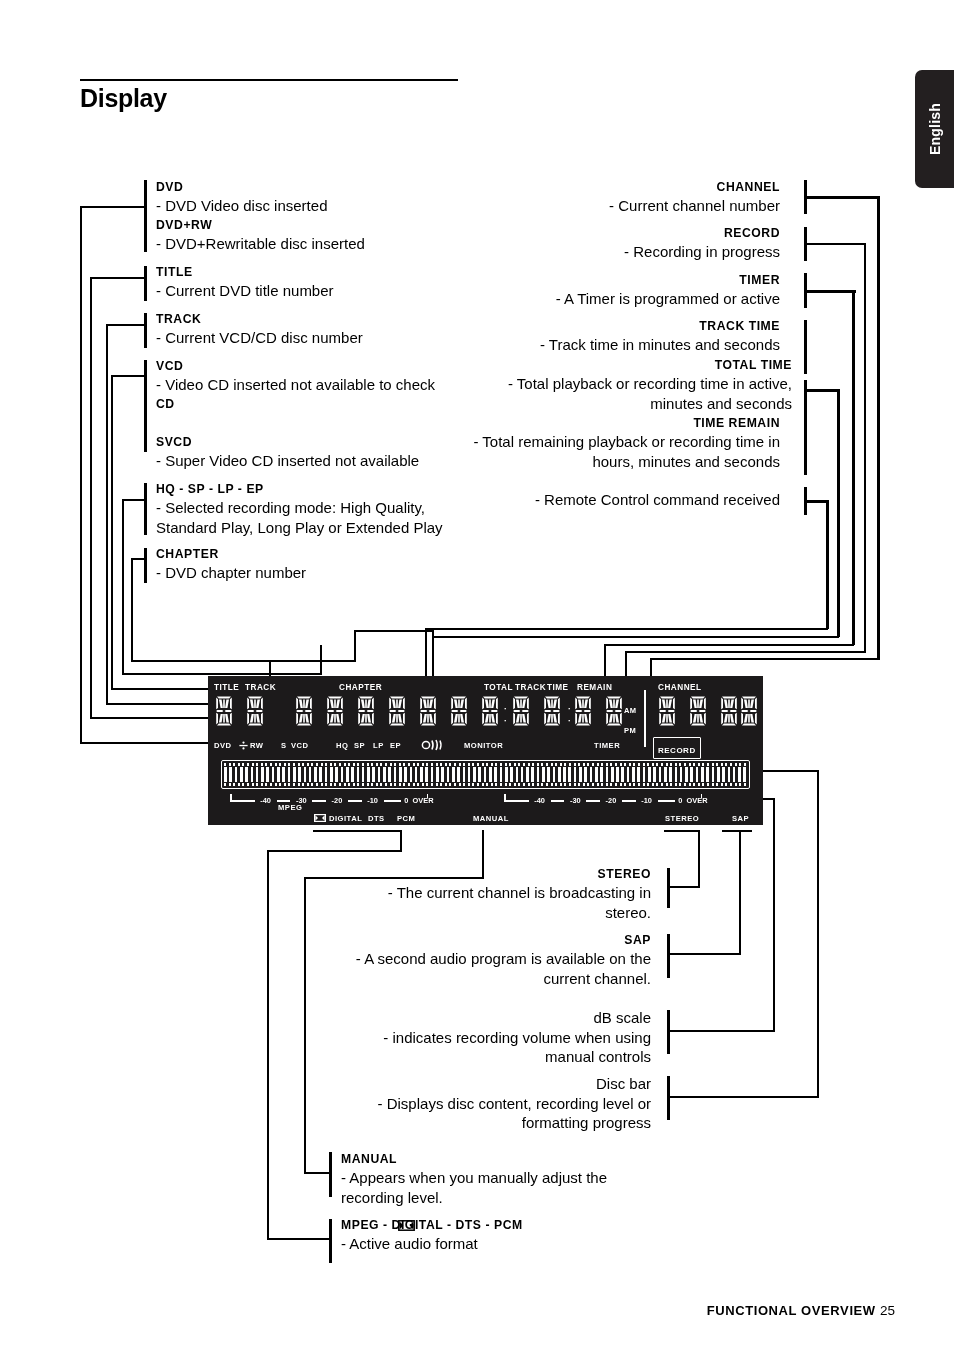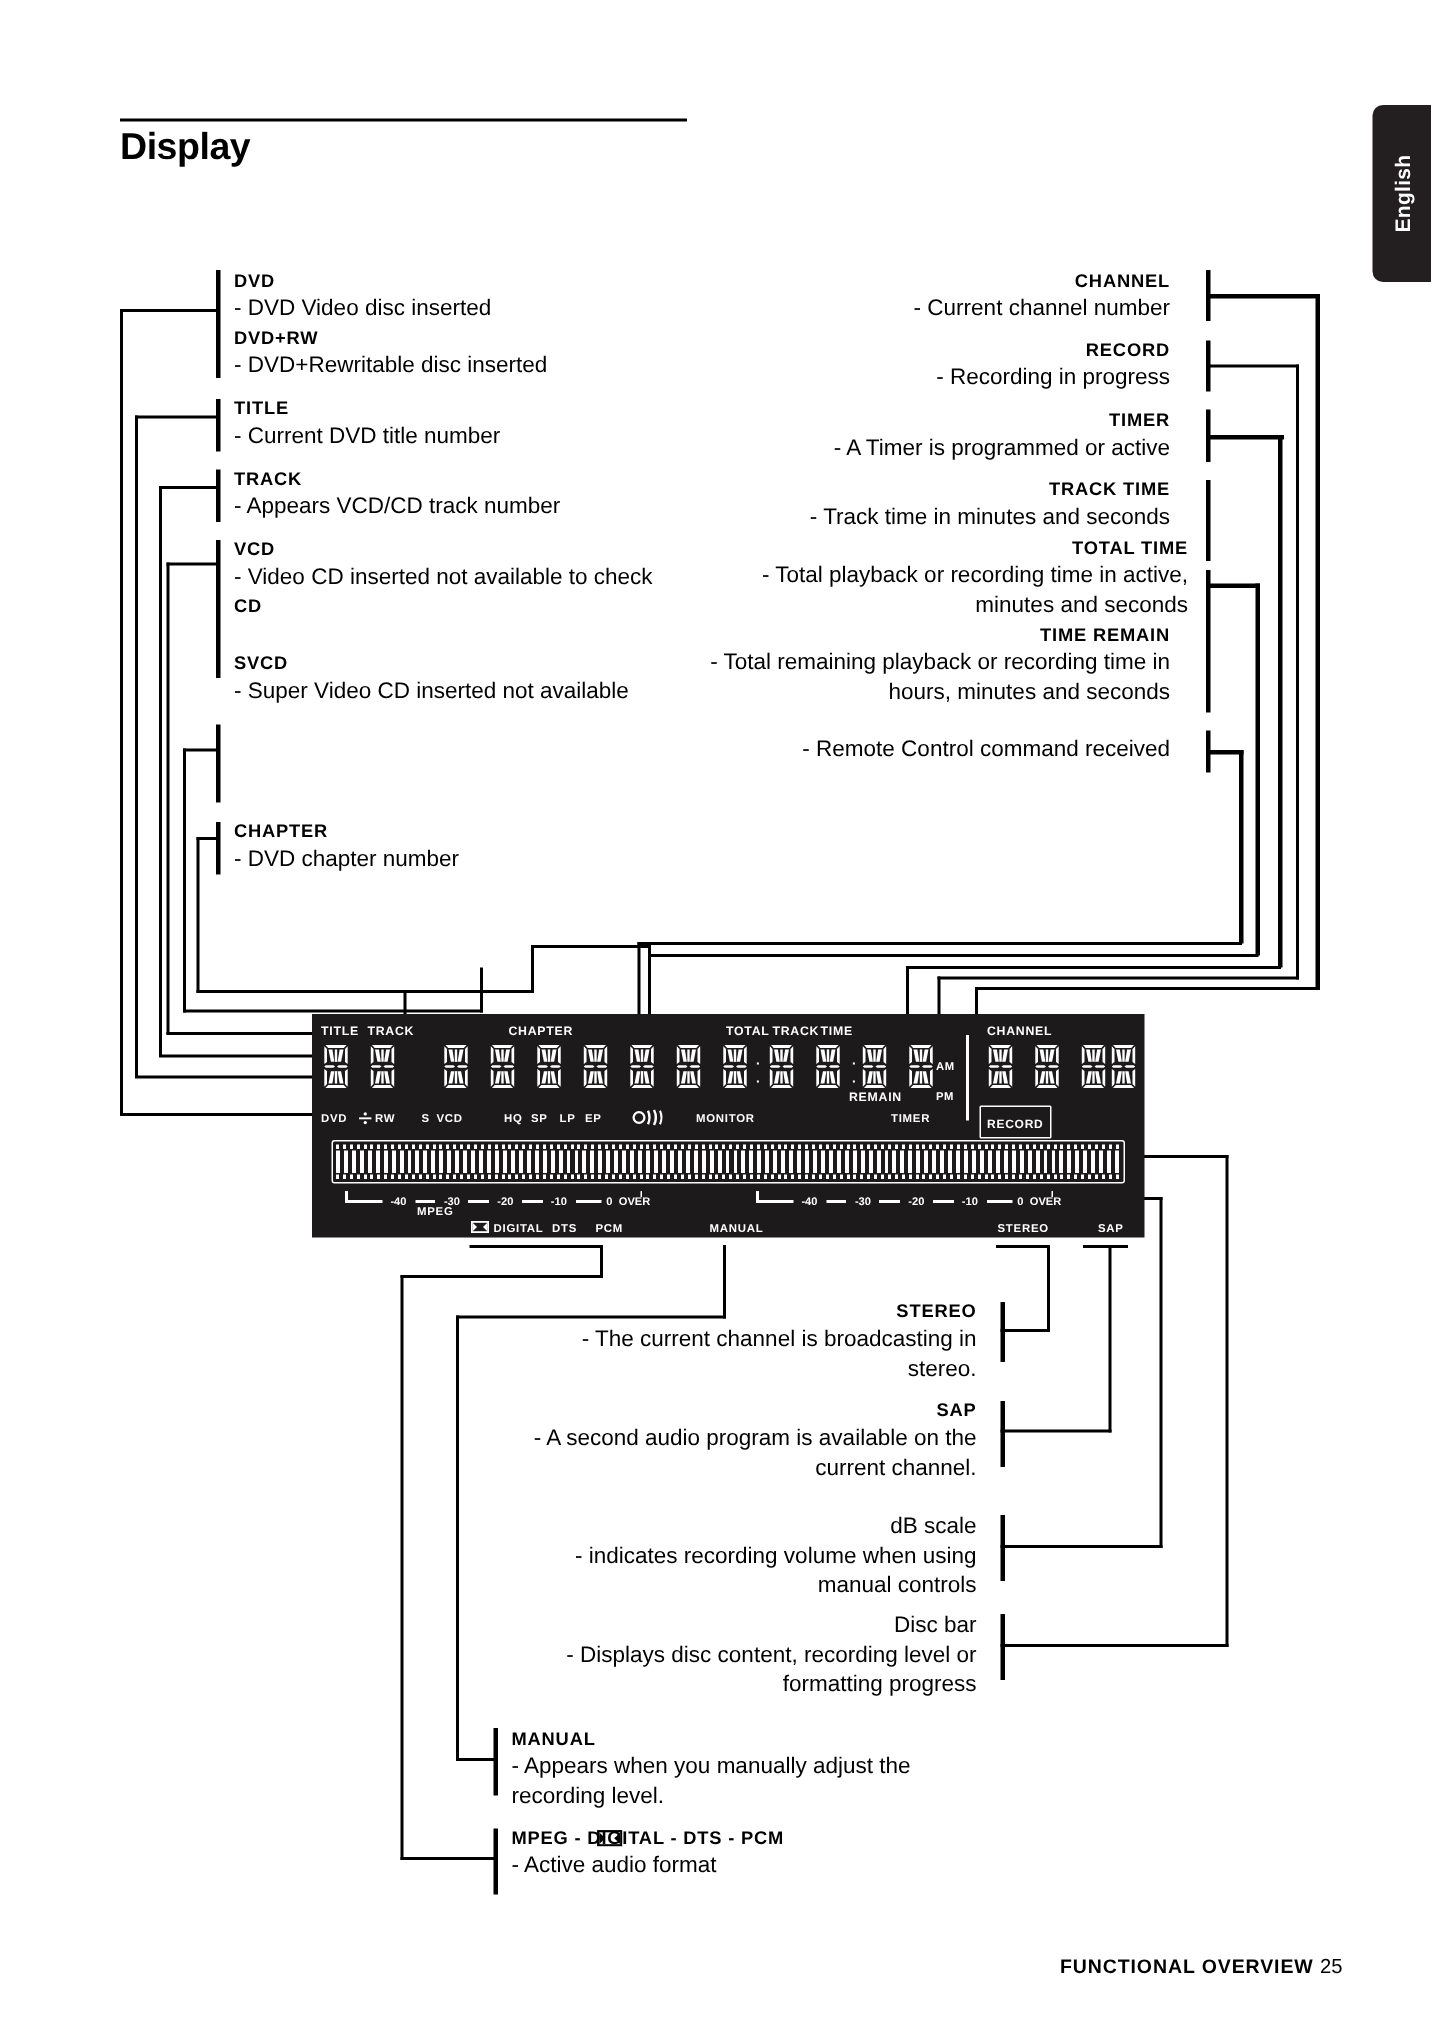--- a/index.html
+++ b/index.html
@@ -86,32 +86,36 @@
   <div class="co l" style="left:156px;top:217px;width:300px;">
     <div class="hd">DVD+RW</div>
     <div class="bd">- DVD+Rewritable disc inserted</div>
   </div>
   <div class="co l" style="left:156px;top:264px;width:300px;">
     <div class="hd">TITLE</div>
     <div class="bd">- Current DVD title number</div>
   </div>
   <div class="co l" style="left:156px;top:311px;width:300px;">
     <div class="hd">TRACK</div>
-    <div class="bd">- Appears VCD/CD track number</div>
+    <div class="bd">- Current VCD/CD disc number</div>
   </div>
   <div class="co l" style="left:156px;top:358px;width:305px;">
     <div class="hd">VCD</div>
     <div class="bd">- Video CD inserted not available to check</div>
   </div>
   <div class="co l" style="left:156px;top:396px;width:300px;">
     <div class="hd">CD</div>
   </div>
   <div class="co l" style="left:156px;top:434px;width:300px;">
     <div class="hd">SVCD</div>
     <div class="bd">- Super Video CD inserted not available</div>
+  </div>
+  <div class="co l" style="left:156px;top:481px;width:290px;">
+    <div class="hd">HQ - SP - LP - EP</div>
+    <div class="bd">- Selected recording mode: High Quality, Standard Play, Long Play or Extended Play</div>
   </div>
   <div class="co l" style="left:156px;top:546px;width:300px;">
     <div class="hd">CHAPTER</div>
     <div class="bd">- DVD chapter number</div>
   </div>
 
   <div class="co r" style="right:174px;top:179px;width:330px;">
     <div class="hd">CHANNEL</div>
     <div class="bd">- Current channel number</div>
   </div>
@@ -276,21 +280,21 @@
   <div class="ln h" style="left:313px;top:830px;width:89px;"></div>
 
   <div id="display-panel">
 
     <div class="dlabel" style="left:6px;top:7px;">TITLE</div>
     <div class="dlabel" style="left:37px;top:7px;">TRACK</div>
     <div class="dlabel" style="left:131px;top:7px;">CHAPTER</div>
     <div class="dlabel" style="left:276px;top:7px;">TOTAL</div>
     <div class="dlabel" style="left:307px;top:7px;">TRACK</div>
     <div class="dlabel" style="left:339px;top:7px;">TIME</div>
-    <div class="dlabel" style="left:358px;top:7px;margin-top:44px;">REMAIN</div>
+    <div class="dlabel" style="left:369px;top:7px;">REMAIN</div>
     <div class="dlabel" style="left:450px;top:7px;">CHANNEL</div>
 
     <div id="digit-row">
         <div class="digit" style="left: 6px; top: 20px;">
           <svg width="20" height="30" viewBox="0 0 20 30">
   <g fill="#fff">
     <polygon points="3,0.6 17,0.6 15.2,2.6 4.8,2.6"></polygon>
     <polygon points="2.2,1.5 4,3.3 4,12.0 2.2,13.3"></polygon>
     <polygon points="17.8,1.5 16,3.3 16,12.0 17.8,13.3"></polygon>
     <polygon points="5.0,3.6 7.6,3.6 8.9,11.9 6.6,11.9"></polygon>

